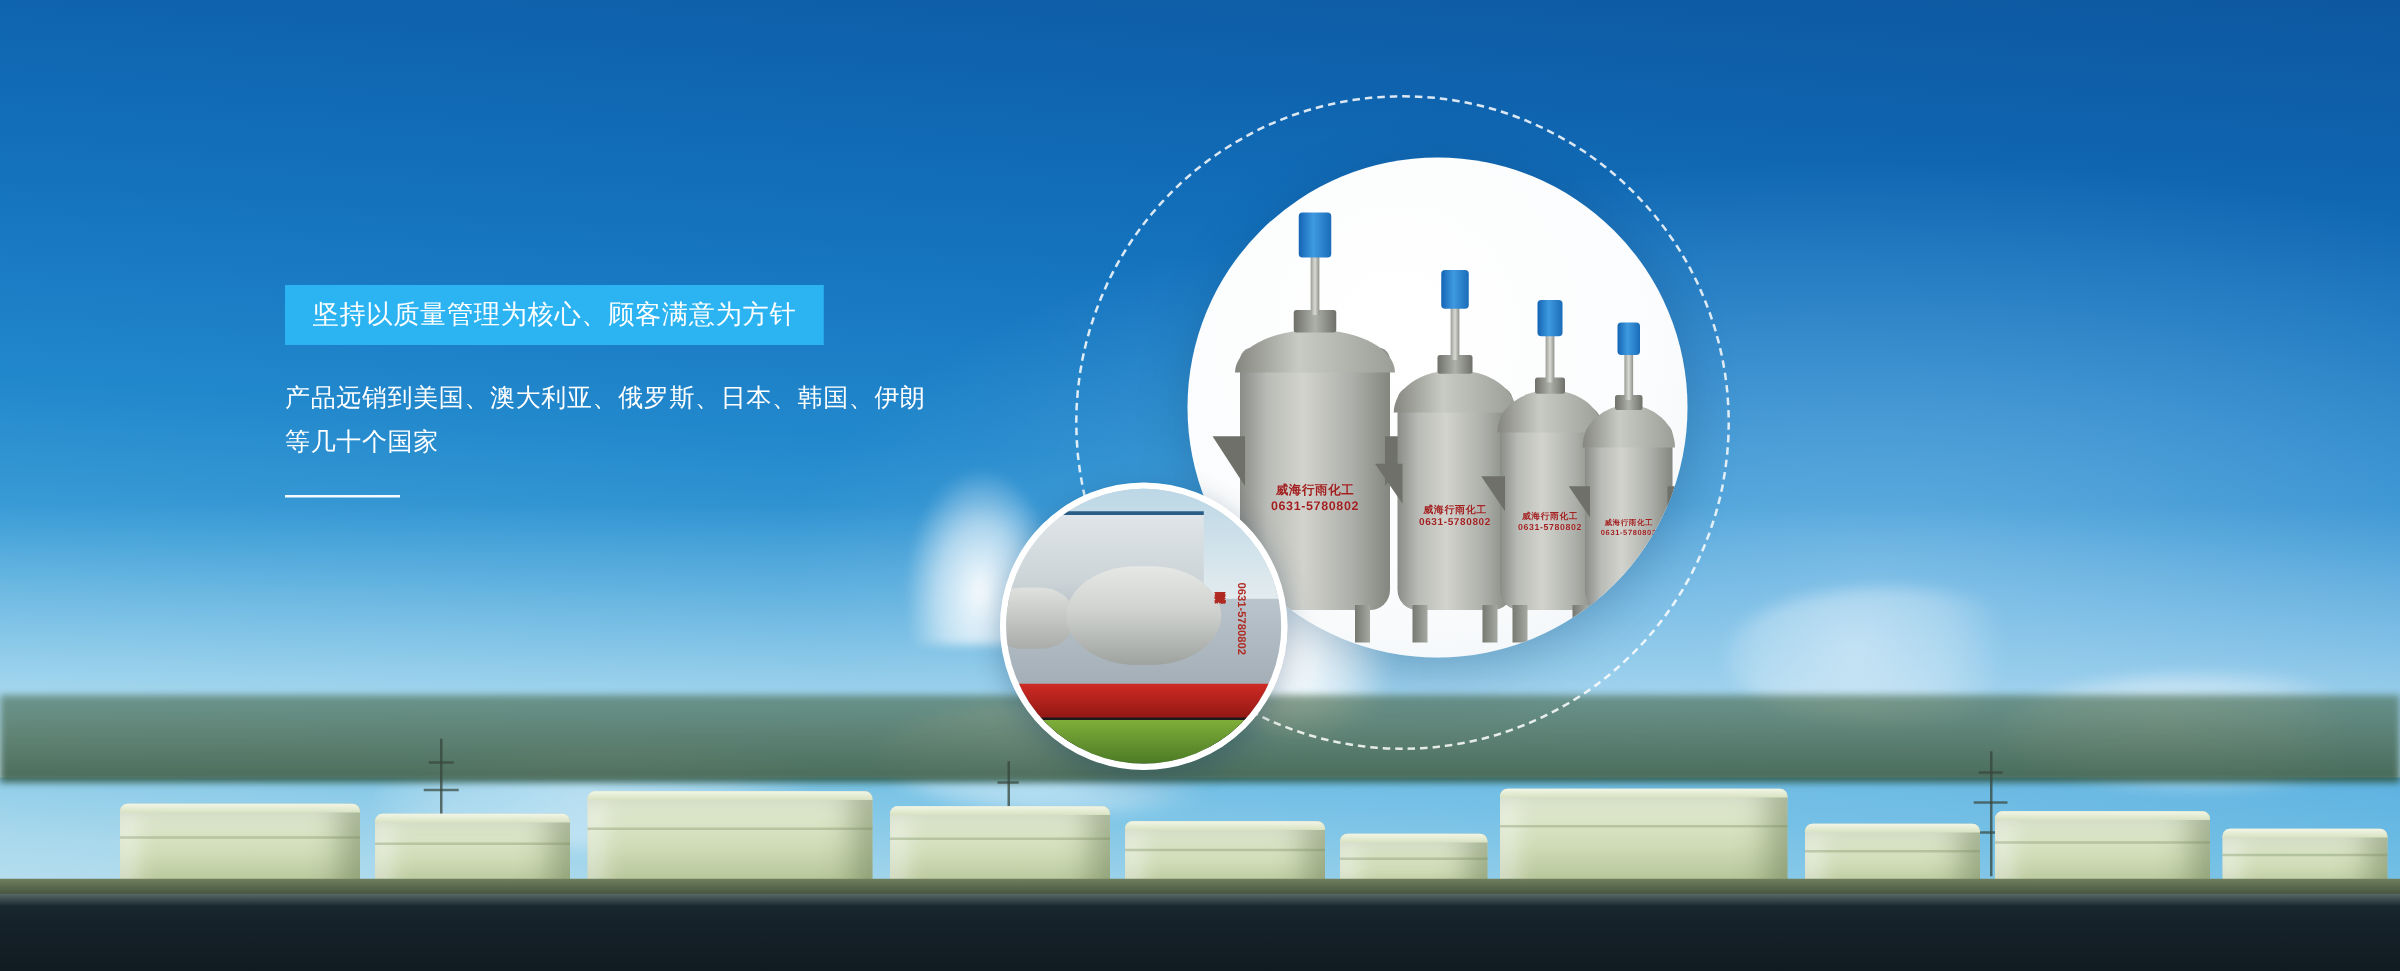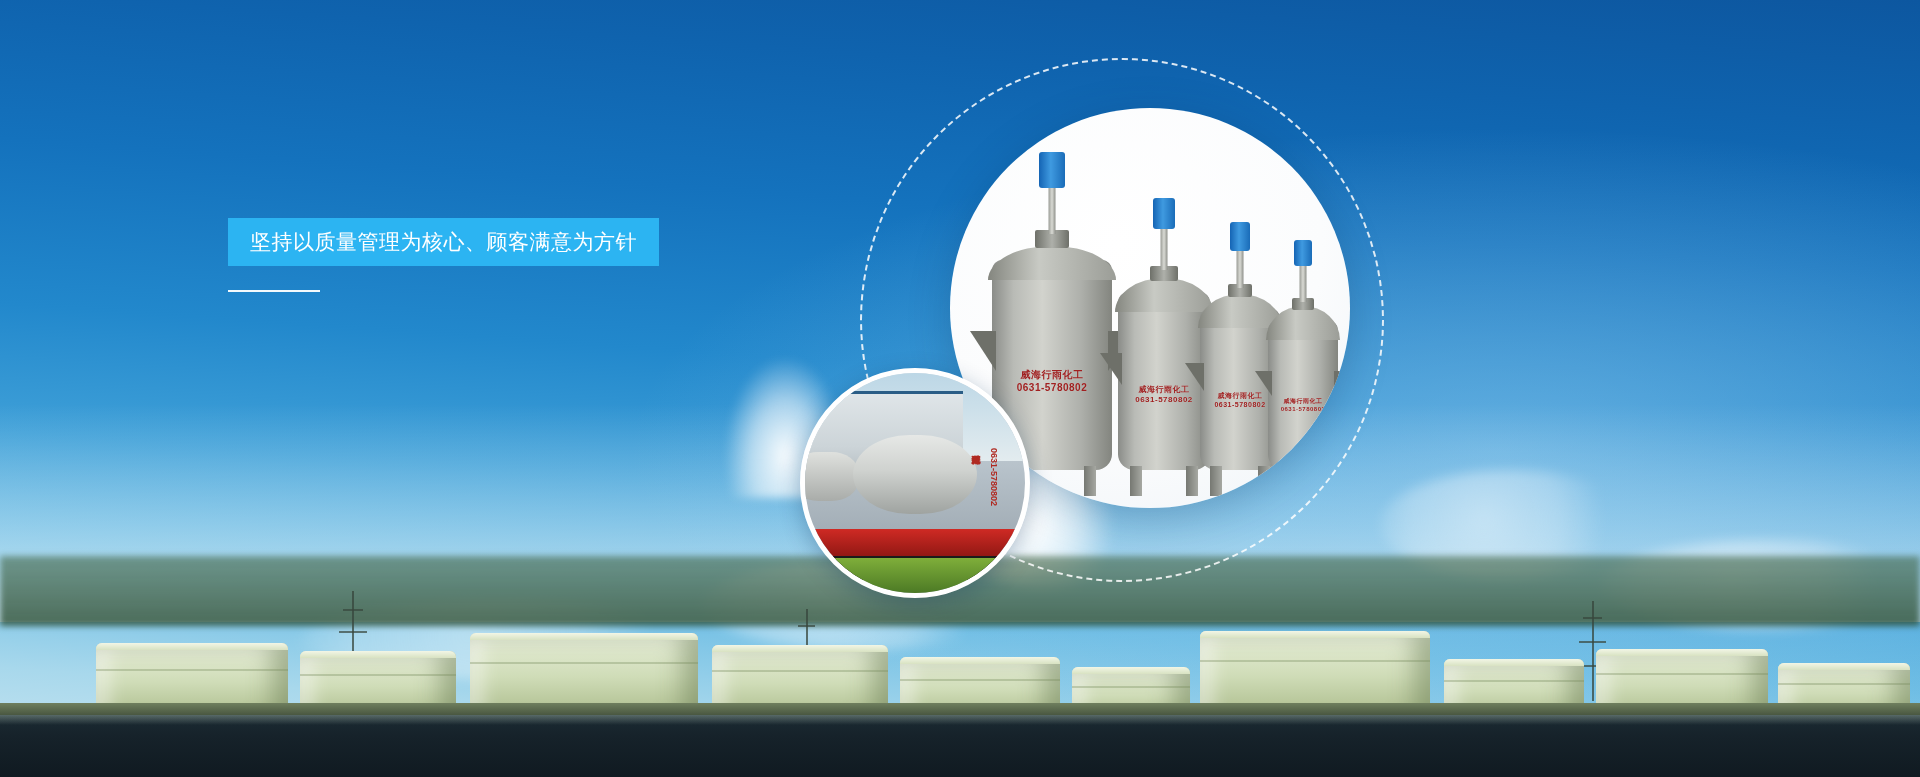--- a/index.html
+++ b/index.html
@@ -87,21 +87,21 @@
     font-size:46px;
     line-height:1.0;
     font-weight:700;
     letter-spacing:1px;
     color:#ffffff;
     white-space:nowrap;
     text-shadow:0 2px 6px rgba(0,40,80,.45);
   }
   .subbar{
     display:inline-block;
-    margin-top:22px;
+    margin-top:32px;
     background:#2cb4f2;
     color:#ffffff;
     font-size:21px;
     line-height:1;
     padding:13px 22px 14px 22px;
     letter-spacing:.5px;
     white-space:nowrap;
   }
   .desc{
     margin-top:26px;
@@ -112,21 +112,21 @@
   }
   .desc div{white-space:nowrap;}
   .rule{
     margin-top:24px;
     width:92px;height:2px;
     background:#ffffff;
     opacity:.95;
   }
 
   
-  .art{position:absolute;left:840px;top:28px;width:640px;height:560px;z-index:5;}
+  .art{position:absolute;left:840px;top:46px;width:640px;height:560px;z-index:5;}
 
   .dash-ring{
     position:absolute;left:20px;top:30px;width:520px;height:520px;
     border-radius:50%;
     border:2px dashed rgba(255,255,255,.85);
   }
 
   .main-circle{
     position:absolute;left:110px;top:80px;width:400px;height:400px;
     border-radius:50%;
@@ -281,20 +281,24 @@
     </div>
 
     <div class="bank"></div>
     <div class="water"></div>
   </div>
 
   <div class="copy">
 
     <div class="subbar">坚持以质量管理为核心、顾客满意为方针</div>
 
+    <div class="desc">
+      <div>产品远销到美国、澳大利亚、俄罗斯、日本、韩国、伊朗</div>
+      <div>等几十个国家</div>
+    </div>
 
     <div class="rule"></div>
   </div>
 
   <div class="art">
 
     <div class="dash-ring"></div>
     <div class="steam"></div>
 
     <div class="main-circle">

